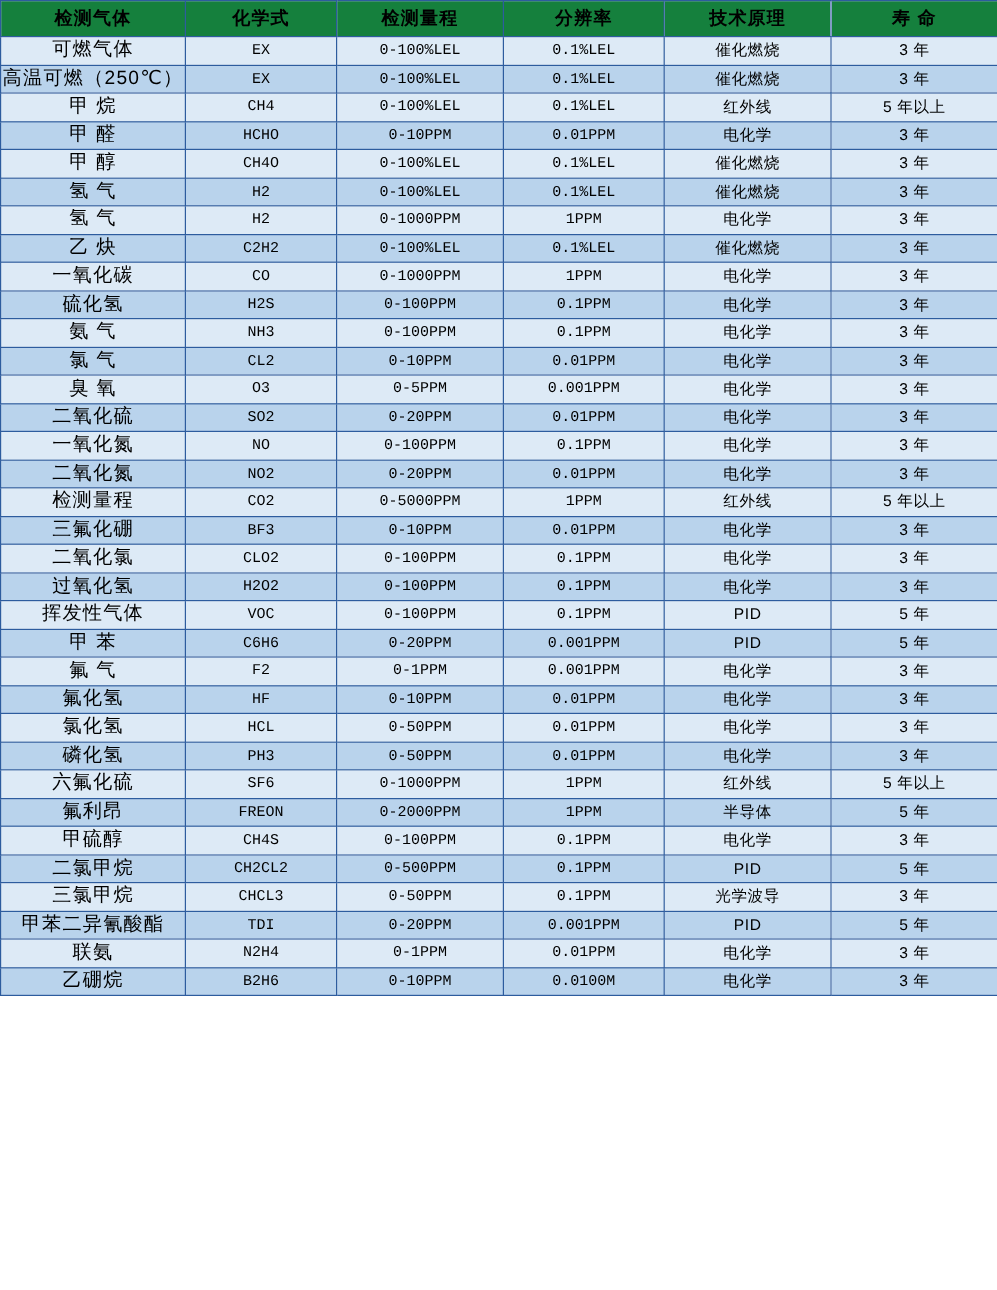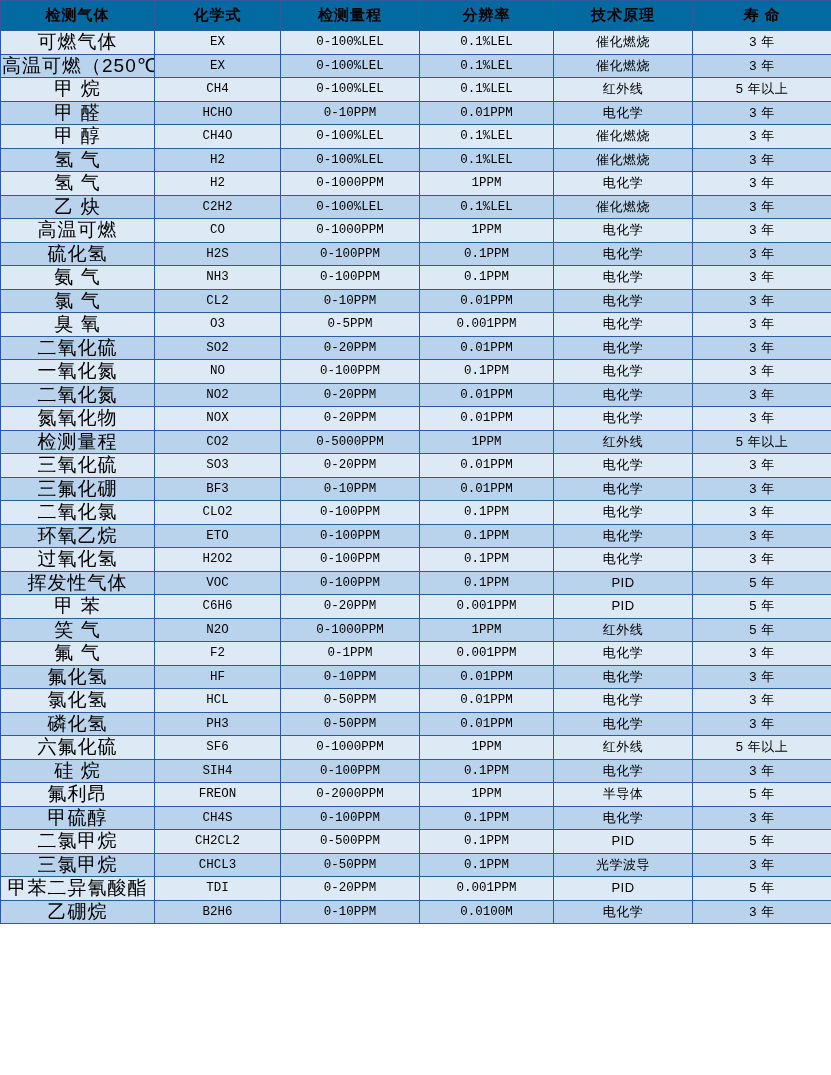--- a/index.html
+++ b/index.html
@@ -25,40 +25,40 @@
 
   #gas-table th, #gas-table td {
     border: 1px solid #2d5c9e;
     text-align: center;
     vertical-align: middle;
     color: #000000;
     white-space: nowrap;
     overflow: hidden;
   }
   #gas-table thead th {
-    background: #0369a1;
+    background: #15803d;
     height: 27px;
     font-size: 15px;
     font-weight: bold;
     letter-spacing: 1px;
   }
   #gas-table tbody td {
     height: 20.5px;
     font-size: 13px;
     font-weight: normal;
     line-height: 20px;
   }
   #gas-table tbody tr:nth-child(odd) td {
     background: #ddeaf6;
   }
   #gas-table tbody tr:nth-child(even) td {
     background: #b9d3ec;
   }
   #gas-table tbody td.col-name {
-    font-size: 19px;
+    font-size: 16px;
     letter-spacing: 1px;
   }
   #gas-table tbody td.col-formula,
   #gas-table tbody td.col-range,
   #gas-table tbody td.col-res {
     font-family: "Liberation Mono", "DejaVu Sans Mono", monospace;
     font-size: 12.5px;
   }
   #gas-table tbody td.col-life,
   #gas-table tbody td.col-principle {
@@ -147,21 +147,21 @@
       </tr>
       <tr>
         <td class="col-name">乙 炔</td>
         <td class="col-formula">C2H2</td>
         <td class="col-range">0-100%LEL</td>
         <td class="col-res">0.1%LEL</td>
         <td class="col-principle">催化燃烧</td>
         <td class="col-life">3 年</td>
       </tr>
       <tr>
-        <td class="col-name">高温可燃</td>
+        <td class="col-name">一氧化碳</td>
         <td class="col-formula">CO</td>
         <td class="col-range">0-1000PPM</td>
         <td class="col-res">1PPM</td>
         <td class="col-principle">电化学</td>
         <td class="col-life">3 年</td>
       </tr>
       <tr>
         <td class="col-name">硫化氢</td>
         <td class="col-formula">H2S</td>
         <td class="col-range">0-100PPM</td>
@@ -211,62 +211,38 @@
       </tr>
       <tr>
         <td class="col-name">二氧化氮</td>
         <td class="col-formula">NO2</td>
         <td class="col-range">0-20PPM</td>
         <td class="col-res">0.01PPM</td>
         <td class="col-principle">电化学</td>
         <td class="col-life">3 年</td>
       </tr>
       <tr>
-        <td class="col-name">氮氧化物</td>
-        <td class="col-formula">NOX</td>
-        <td class="col-range">0-20PPM</td>
-        <td class="col-res">0.01PPM</td>
-        <td class="col-principle">电化学</td>
-        <td class="col-life">3 年</td>
-      </tr>
-      <tr>
         <td class="col-name">检测量程</td>
         <td class="col-formula">CO2</td>
         <td class="col-range">0-5000PPM</td>
         <td class="col-res">1PPM</td>
         <td class="col-principle">红外线</td>
         <td class="col-life">5 年以上</td>
       </tr>
       <tr>
-        <td class="col-name">三氧化硫</td>
-        <td class="col-formula">SO3</td>
-        <td class="col-range">0-20PPM</td>
-        <td class="col-res">0.01PPM</td>
-        <td class="col-principle">电化学</td>
-        <td class="col-life">3 年</td>
-      </tr>
-      <tr>
         <td class="col-name">三氟化硼</td>
         <td class="col-formula">BF3</td>
         <td class="col-range">0-10PPM</td>
         <td class="col-res">0.01PPM</td>
         <td class="col-principle">电化学</td>
         <td class="col-life">3 年</td>
       </tr>
       <tr>
         <td class="col-name">二氧化氯</td>
         <td class="col-formula">CLO2</td>
-        <td class="col-range">0-100PPM</td>
-        <td class="col-res">0.1PPM</td>
-        <td class="col-principle">电化学</td>
-        <td class="col-life">3 年</td>
-      </tr>
-      <tr>
-        <td class="col-name">环氧乙烷</td>
-        <td class="col-formula">ETO</td>
         <td class="col-range">0-100PPM</td>
         <td class="col-res">0.1PPM</td>
         <td class="col-principle">电化学</td>
         <td class="col-life">3 年</td>
       </tr>
       <tr>
         <td class="col-name">过氧化氢</td>
         <td class="col-formula">H2O2</td>
         <td class="col-range">0-100PPM</td>
         <td class="col-res">0.1PPM</td>
@@ -283,28 +259,20 @@
       </tr>
       <tr>
         <td class="col-name">甲 苯</td>
         <td class="col-formula">C6H6</td>
         <td class="col-range">0-20PPM</td>
         <td class="col-res">0.001PPM</td>
         <td class="col-principle">PID</td>
         <td class="col-life">5 年</td>
       </tr>
       <tr>
-        <td class="col-name">笑 气</td>
-        <td class="col-formula">N2O</td>
-        <td class="col-range">0-1000PPM</td>
-        <td class="col-res">1PPM</td>
-        <td class="col-principle">红外线</td>
-        <td class="col-life">5 年</td>
-      </tr>
-      <tr>
         <td class="col-name">氟 气</td>
         <td class="col-formula">F2</td>
         <td class="col-range">0-1PPM</td>
         <td class="col-res">0.001PPM</td>
         <td class="col-principle">电化学</td>
         <td class="col-life">3 年</td>
       </tr>
       <tr>
         <td class="col-name">氟化氢</td>
         <td class="col-formula">HF</td>
@@ -329,28 +297,20 @@
         <td class="col-principle">电化学</td>
         <td class="col-life">3 年</td>
       </tr>
       <tr>
         <td class="col-name">六氟化硫</td>
         <td class="col-formula">SF6</td>
         <td class="col-range">0-1000PPM</td>
         <td class="col-res">1PPM</td>
         <td class="col-principle">红外线</td>
         <td class="col-life">5 年以上</td>
-      </tr>
-      <tr>
-        <td class="col-name">硅 烷</td>
-        <td class="col-formula">SIH4</td>
-        <td class="col-range">0-100PPM</td>
-        <td class="col-res">0.1PPM</td>
-        <td class="col-principle">电化学</td>
-        <td class="col-life">3 年</td>
       </tr>
       <tr>
         <td class="col-name">氟利昂</td>
         <td class="col-formula">FREON</td>
         <td class="col-range">0-2000PPM</td>
         <td class="col-res">1PPM</td>
         <td class="col-principle">半导体</td>
         <td class="col-life">5 年</td>
       </tr>
       <tr>
@@ -379,20 +339,28 @@
       </tr>
       <tr>
         <td class="col-name">甲苯二异氰酸酯</td>
         <td class="col-formula">TDI</td>
         <td class="col-range">0-20PPM</td>
         <td class="col-res">0.001PPM</td>
         <td class="col-principle">PID</td>
         <td class="col-life">5 年</td>
       </tr>
       <tr>
+        <td class="col-name">联氨</td>
+        <td class="col-formula">N2H4</td>
+        <td class="col-range">0-1PPM</td>
+        <td class="col-res">0.01PPM</td>
+        <td class="col-principle">电化学</td>
+        <td class="col-life">3 年</td>
+      </tr>
+      <tr>
         <td class="col-name">乙硼烷</td>
         <td class="col-formula">B2H6</td>
         <td class="col-range">0-10PPM</td>
         <td class="col-res">0.0100M</td>
         <td class="col-principle">电化学</td>
         <td class="col-life">3 年</td>
       </tr>
     </tbody>
 </table>
 

